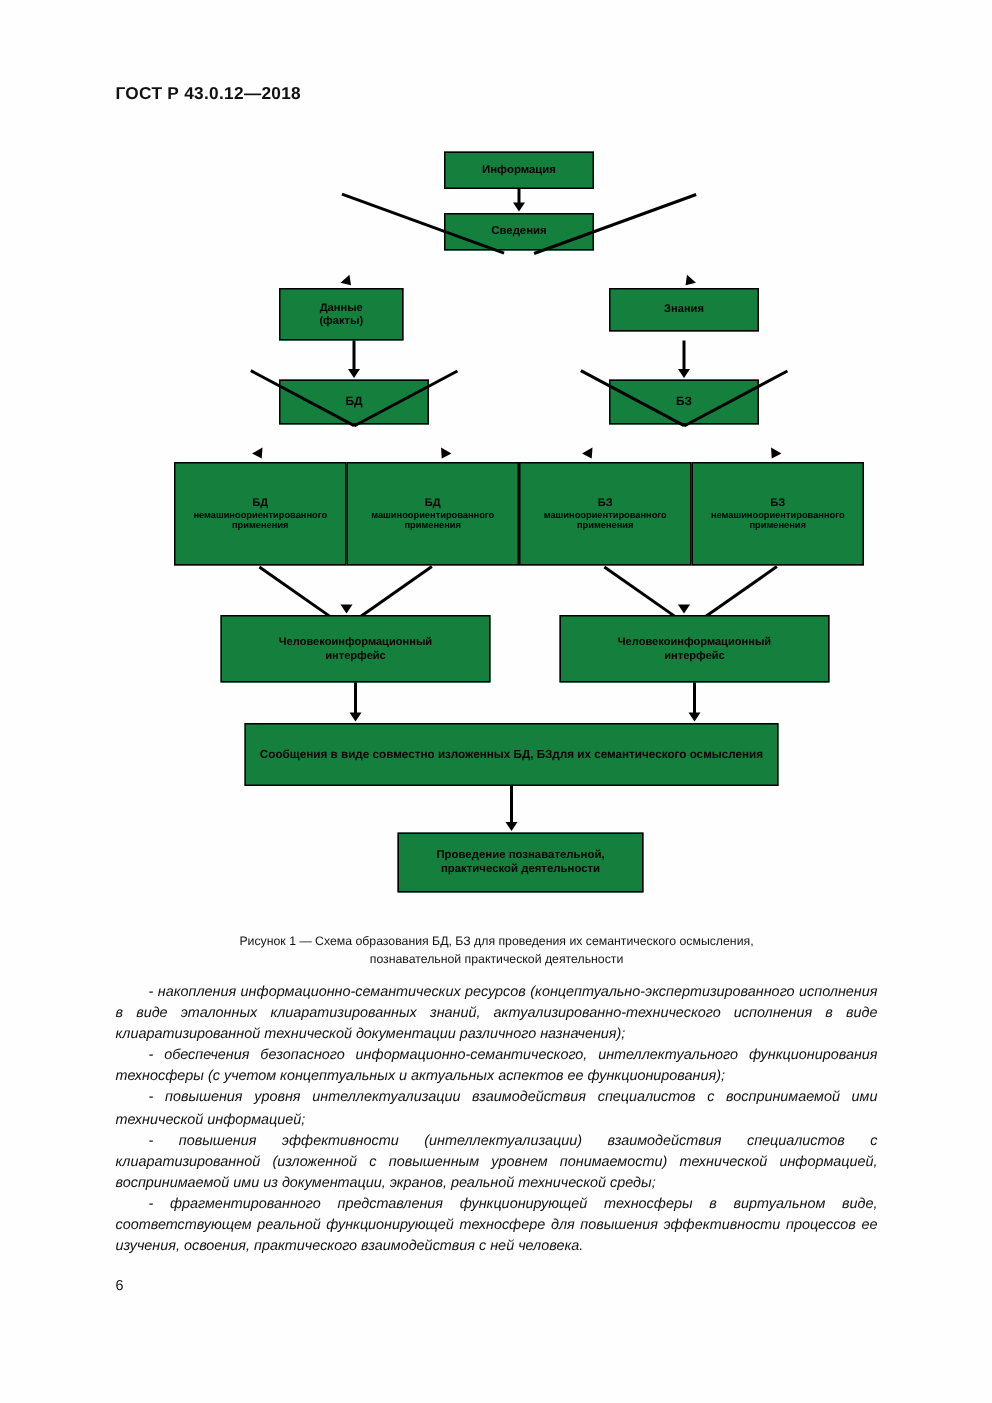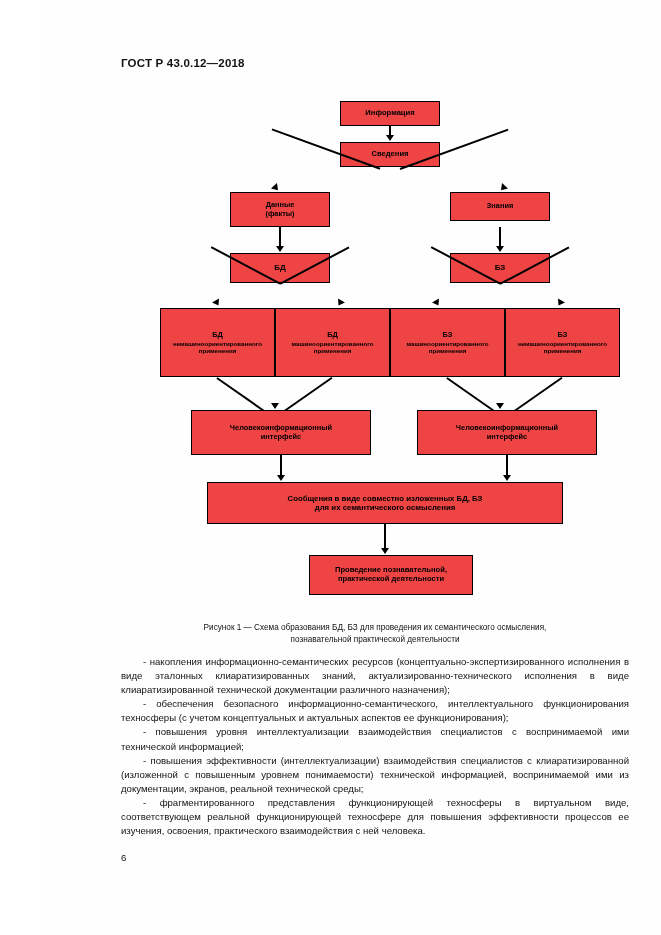--- a/index.html
+++ b/index.html
@@ -12,21 +12,20 @@
     height: 935px;
     position: relative;
     font-family: "Liberation Sans", sans-serif;
     color: #1a1a1a;
     overflow: hidden;
   }
   .page {
     position: absolute;
     inset: 0;
     background: #fefefe;
-    margin-left: 44px;
   }
 
   
   .doc-header {
     position: absolute;
     left: 77px;
     top: 57px;
     font-size: 11.5px;
     font-weight: bold;
     letter-spacing: 0.2px;
@@ -39,21 +38,21 @@
     position: absolute;
     left: 0;
     top: 90px;
     width: 661px;
     height: 520px;
   }
   .box {
     position: absolute;
     box-sizing: border-box;
     border: 1.6px solid #000;
-    background: #ef4444;
+    background: #15803d;
     display: flex;
     align-items: center;
     justify-content: center;
     text-align: center;
     font-weight: bold;
     color: #000;
     line-height: 1.18;
     padding: 2px 3px;
   }
   .box .ttl { display: block; }
@@ -106,20 +105,21 @@
     width: 508px;
     font-size: 9.6px;
     line-height: 1.47;
     text-align: justify;
     color: #111;
   }
   .body-text p {
     margin: 0;
     text-indent: 22px;
     text-align: justify;
+    font-style: italic;
   }
   .body-text p:last-child { text-align: justify; }
 
   .folio {
     position: absolute;
     left: 77px;
     top: 852px;
     font-size: 9.6px;
     color: #111;
   }
@@ -142,21 +142,21 @@
     <div class="box" style="left:296px; top:52px; width:100px; height:25px; font-size:7.6px;">
       <span class="ttl">Сведения</span>
     </div>
 
     <div class="diag" style="left:336px; top:78px; width:115px; transform:rotate(200deg);"></div>
     <div class="diag-head" style="left:228px; top:95px; transform:rotate(-42deg);"></div>
 
     <div class="diag" style="left:356px; top:78px; width:115px; transform:rotate(-20deg);"></div>
     <div class="diag-head" style="left:455px; top:95px; transform:rotate(42deg);"></div>
 
-    <div class="box" style="left:186px; top:102px; width:100px; height:35px; font-size:7.4px; flex-direction:column;">
+    <div class="box" style="left:186px; top:102px; width:83px; height:35px; font-size:7.4px; flex-direction:column;">
       <span class="ttl">Данные</span>
       <span class="ttl">(факты)</span>
     </div>
 
     <div class="box" style="left:406px; top:102px; width:100px; height:29px; font-size:7.4px;">
       <span class="ttl">Знания</span>
     </div>
 
     <div class="vline" style="left:235.2px; top:137px; height:20px;"></div>
     <div class="arrow-down" style="left:232px; top:156px;"></div>
@@ -225,21 +225,21 @@
       <span class="ttl">Человекоинформационный</span>
       <span class="ttl">интерфейс</span>
     </div>
 
     <div class="vline" style="left:236.2px; top:365px; height:21px;"></div>
     <div class="arrow-down" style="left:233px; top:385px;"></div>
 
     <div class="vline" style="left:462.2px; top:365px; height:21px;"></div>
     <div class="arrow-down" style="left:459px; top:385px;"></div>
 
-    <div class="box" style="left:163px; top:392px; width:356px; height:42px; flex-direction:column; font-size:7.8px;">
+    <div class="box" style="left:163px; top:392px; width:356px; height:42px; flex-direction:row; font-size:7.8px;">
       <span class="ttl">Сообщения в виде совместно изложенных БД, БЗ</span>
       <span class="ttl">для их семантического осмысления</span>
     </div>
 
     <div class="vline" style="left:340.2px; top:434px; height:25px;"></div>
     <div class="arrow-down" style="left:337px; top:458px;"></div>
 
     <div class="box" style="left:265px; top:465px; width:164px; height:40px; flex-direction:column; font-size:7.6px;">
       <span class="ttl">Проведение познавательной,</span>
       <span class="ttl">практической деятельности</span>

